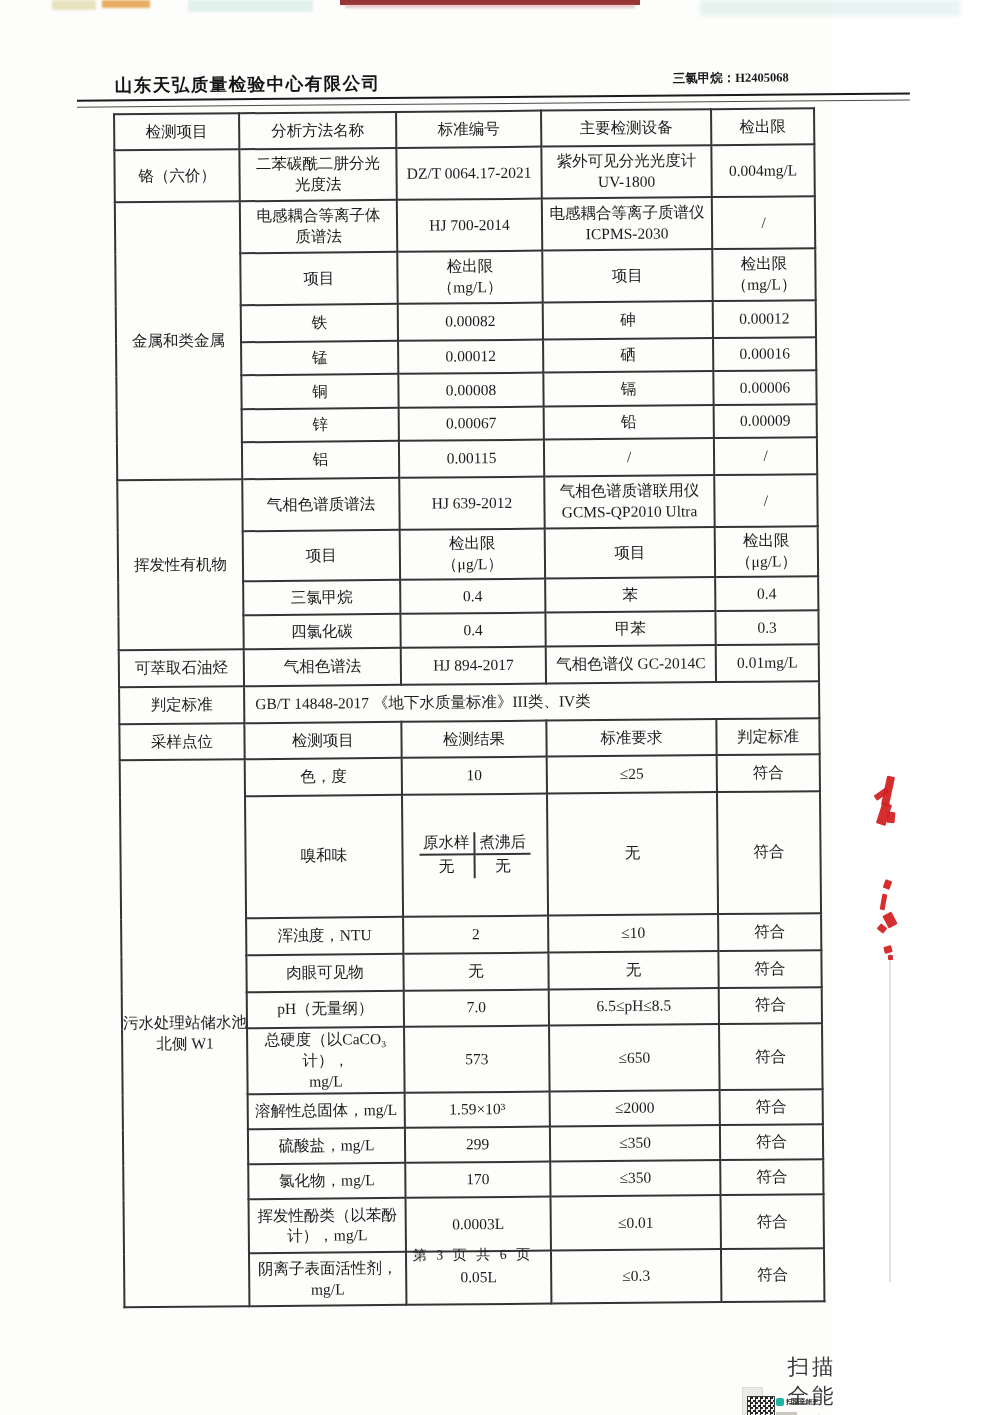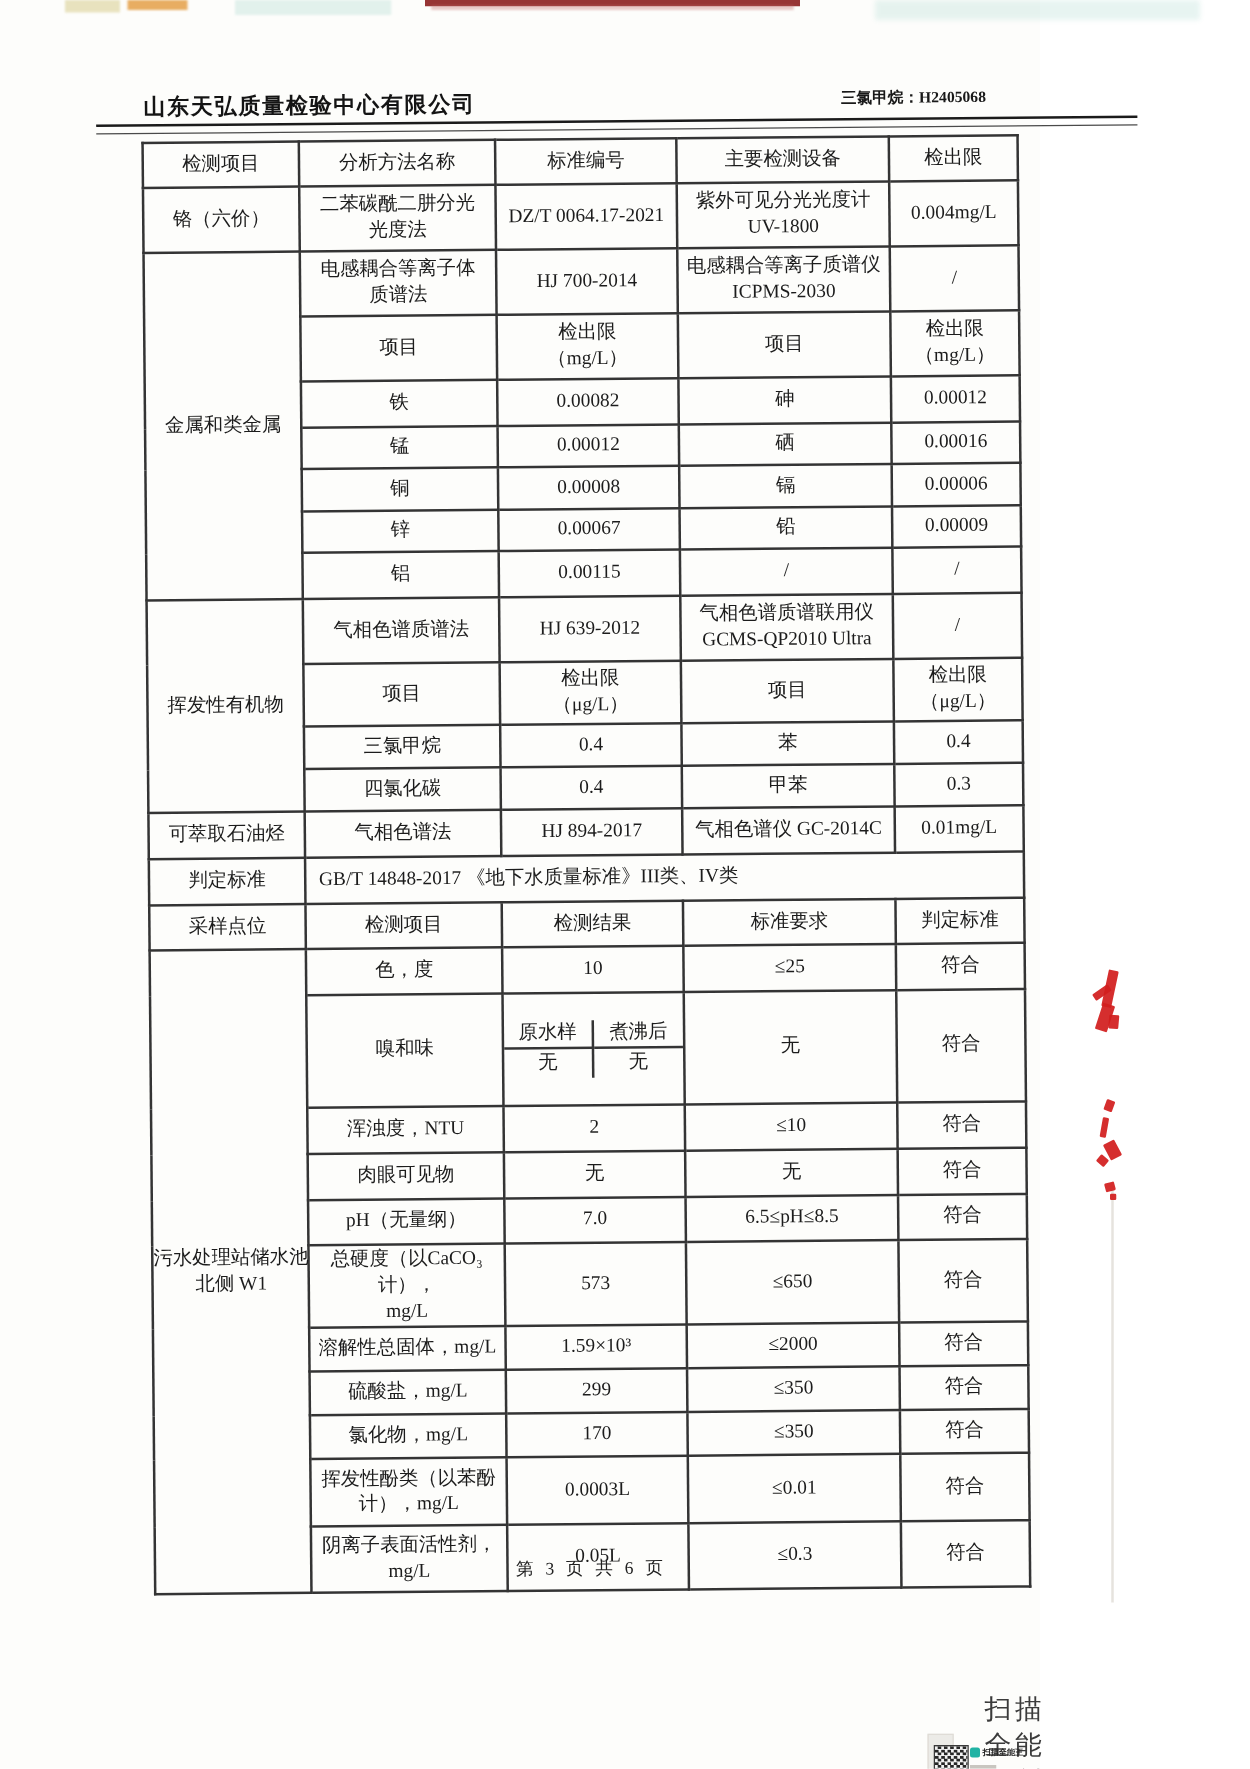--- a/index.html
+++ b/index.html
@@ -20,21 +20,21 @@
         border-top:2.5px solid #1b1b1b;border-bottom:1.5px solid #4a4a4a;}
 
   table.main{position:absolute;left:118px;top:110px;width:700px;
              border-collapse:collapse;table-layout:fixed;}
   .main td,.main th{
     border:2px solid #343434;text-align:center;vertical-align:middle;
     font-size:15.5px;font-weight:normal;padding:1px 3px;
     white-space:pre-line;line-height:1.35;color:#1c1c1c;
   }
   .main .left{text-align:left;padding-left:10px;}
-  .odor-td{padding:0 !important;}
+  .odor-td{padding:16px !important;}
   .odor-grid{display:grid;grid-template-columns:1fr 1fr;grid-template-rows:1fr 1fr;height:100%;}
   .odor-grid div{display:flex;align-items:center;justify-content:center;}
   .og-tl{border-right:2px solid #343434;border-bottom:2px solid #343434;}
   .og-tr{border-bottom:2px solid #343434;}
   .og-bl{border-right:2px solid #343434;}
   .site-cell{overflow:visible;}
   .site-label{width:192px;margin-left:-37px;text-align:center;}
 
   .pagefooter{position:absolute;left:118px;top:1246px;width:700px;text-align:center;
               font-size:14px;letter-spacing:3px;color:#202020;}

